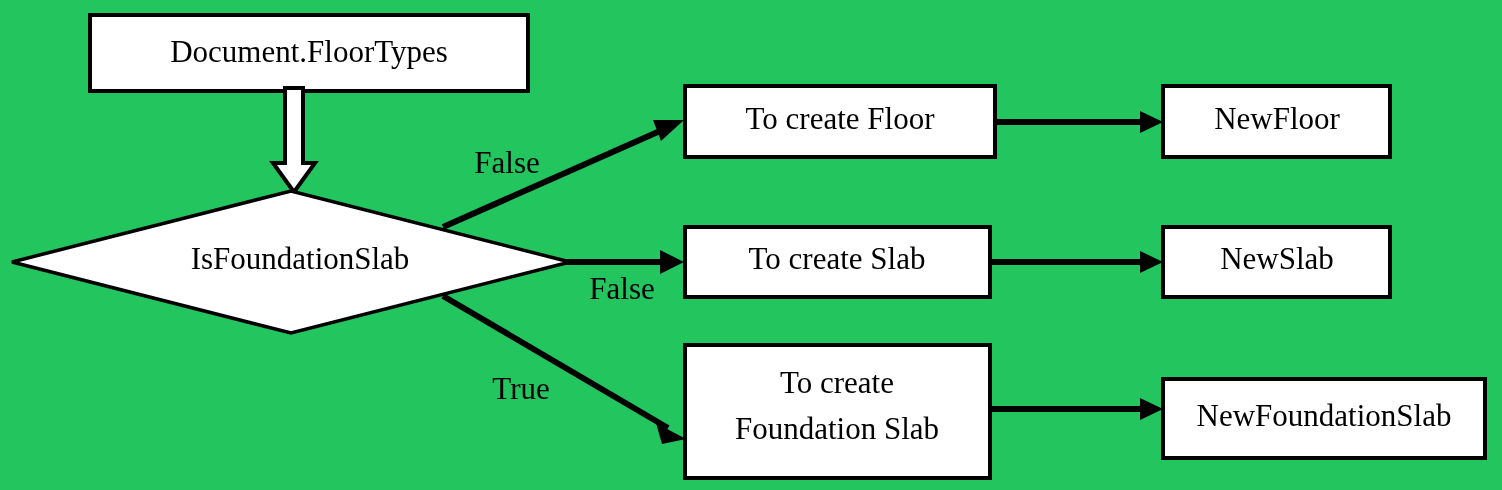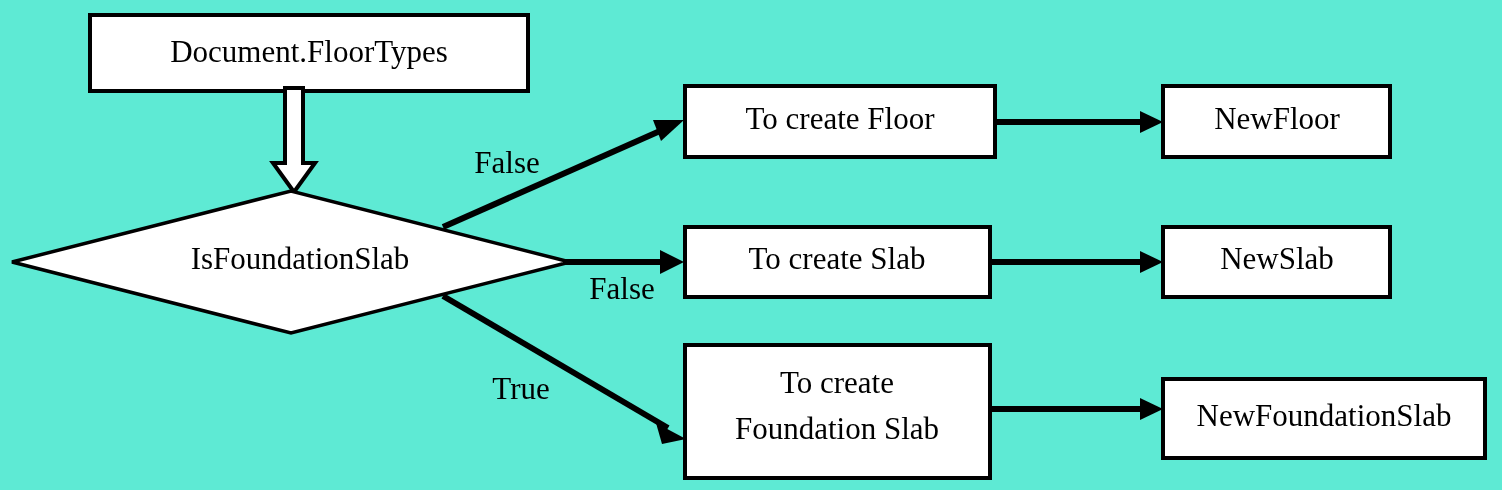--- a/index.html
+++ b/index.html
@@ -10,21 +10,21 @@
   body {
     width: 1502px;
     height: 490px;
     overflow: hidden;
     font-family: "Liberation Serif", "DejaVu Serif", serif;
   }
   #flowchart-root {
     position: relative;
     width: 1502px;
     height: 490px;
-    background: #5eead4;
+    background: #22c55e;
   }
   svg.diagram {
     display: block;
     width: 1502px;
     height: 490px;
   }
   .node-shape {
     fill: #ffffff;
     stroke: #000000;
     stroke-width: 4;

